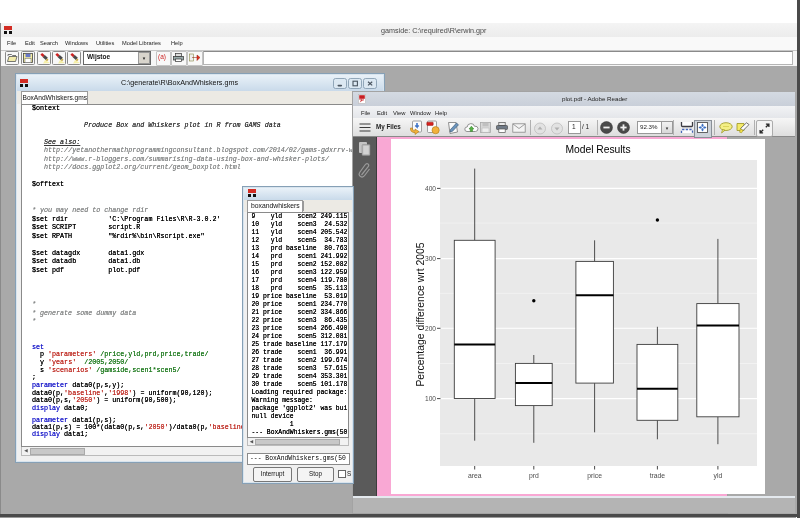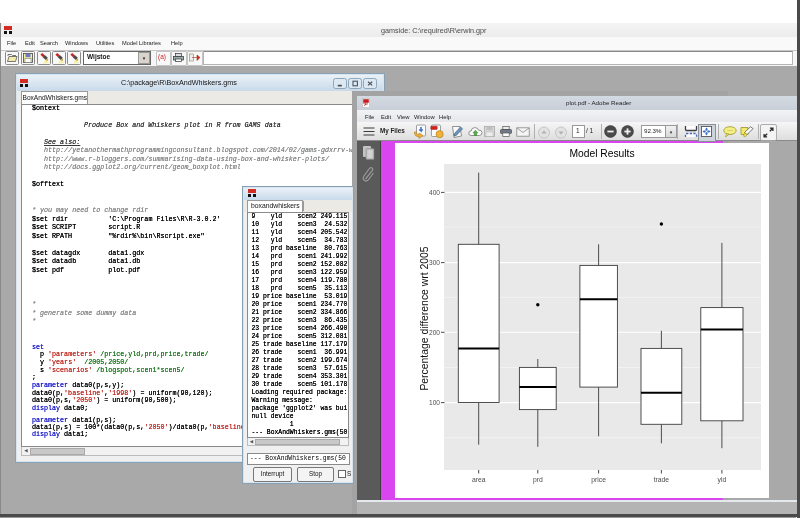--- a/index.html
+++ b/index.html
@@ -97,21 +97,21 @@
   </div>
 </div>
 
 <div class="abs" id="editwin" style="left:15px;top:73px;width:368px;height:388px;
    background:#f0f0f0;border:1px solid #86a0b6;box-shadow:0 0 0 1px #d8e4ee inset;">
 
   <div class="abs" style="left:1px;top:1px;width:366px;height:16px;background:linear-gradient(#e9f1f8,#c9daea);"></div>
   <div class="abs" style="left:4px;top:5px;width:8px;height:4px;background:#d22c24;"></div>
   <div class="abs" style="left:4px;top:10px;width:3px;height:3px;background:#111;"></div>
   <div class="abs" style="left:9px;top:10px;width:3px;height:3px;background:#111;"></div>
-  <div class="abs" style="left:105px;top:3.5px;font-size:7.2px;color:#111;">C:\package\R\BoxAndWhiskers.gms</div>
+  <div class="abs" style="left:105px;top:3.5px;font-size:7.2px;color:#111;">C:\generate\R\BoxAndWhiskers.gms</div>
 
   <svg class="abs" style="left:317px;top:4px;" width="46" height="11" viewBox="0 0 46 11">
     <g fill="#dce8f2" stroke="#7e96aa" stroke-width="0.8">
       <rect x="0.5" y="0.5" width="13" height="10" rx="2"></rect>
       <rect x="15.5" y="0.5" width="13" height="10" rx="2"></rect>
       <rect x="30.5" y="0.5" width="13" height="10" rx="2"></rect>
     </g>
     <rect x="4.5" y="6.8" width="4.6" height="1.6" rx="0.8" fill="#4a5560"></rect>
     <rect x="20" y="3.2" width="4.4" height="4.6" fill="none" stroke="#4a5560" stroke-width="1.1"></rect>
     <path d="M35 3.8 L39.2 7.4 M39.2 3.8 L35 7.4" stroke="#4a5560" stroke-width="1.2"></path>
@@ -144,38 +144,38 @@
 $set pdf           plot.pdf
 
 
 
 <span class="c">*
 * generate some dummy data
 *</span></pre>
     <pre style="position:absolute;left:10px;top:238.5px;font-size:6.7px;line-height:7.7px;color:#000;"><span class="k">set</span>
   p <span class="s">'parameters'</span> <span class="g">/price,yld,prd,price,trade/</span>
   y <span class="s">'years'</span>  <span class="g">/2005,2050/</span>
-  s <span class="s">'scenarios'</span> <span class="g">/blogspot,scen1*scen5/</span>
+  s <span class="s">'scenarios'</span> <span class="g">/gamside,scen1*scen5/</span>
 ;
 <span class="k">parameter</span> data0(p,s,y);
 data0(p,<span class="s">'baseline'</span>,<span class="s">'1998'</span>) = uniform(90,120);
 data0(p,s,<span class="s">'2050'</span>) = uniform(90,500);
 <span class="k">display</span> data0;</pre>
     <pre style="position:absolute;left:10px;top:311.6px;font-size:6.7px;line-height:7.3px;color:#000;"><span class="k">parameter</span> data1(p,s);
 data1(p,s) = 100*(data0(p,s,<span class="s">'2050'</span>)/data0(p,<span class="s">'baseline</span>
 <span class="k">display</span> data1;</pre>
   </div>
 
   <div class="abs" style="left:5px;top:373px;width:362px;height:9px;background:#f2f2f2;border:1px solid #bbb;border-top:none;box-sizing:border-box;">
     <div class="abs" style="left:0;top:0;width:8px;height:8px;font-size:4.5px;color:#555;text-align:center;line-height:8px;">◀</div>
     <div class="abs" style="left:8px;top:0.5px;width:55px;height:7px;background:#c8c8c8;border:1px solid #aaa;box-sizing:border-box;"></div>
   </div>
 </div>
 
-<div class="abs" id="pdfwin" style="left:352px;top:91px;width:376px;height:423px;background:#d946ef;border:5px solid #a3a3a3;box-sizing:border-box;">
+<div class="abs" id="pdfwin" style="left:352px;top:91px;width:376px;height:423px;background:#f9a8d4;border:1px solid #a3a3a3;box-sizing:border-box;">
 
   <div class="abs" style="left:0;top:0;width:442px;height:14px;background:linear-gradient(#d4dae2,#c9cfd9);"></div>
 
   <svg class="abs" style="left:4px;top:2px;" width="10" height="10" viewBox="0 0 10 10">
     <rect x="1.5" y="0.5" width="7" height="9" fill="#fff" stroke="#b8b8b8" stroke-width="0.6"></rect>
     <rect x="2.2" y="1.2" width="5.6" height="3.6" fill="#c61d22"></rect>
     <path d="M2.5 5.5 Q4.5 7 7 5.8 M4.8 4.8 Q5 6.8 3.2 8.2" fill="none" stroke="#c61d22" stroke-width="0.8"></path>
   </svg>
   <div class="abs" style="left:209px;top:3px;font-size:6.2px;color:#222;">plot.pdf - Adobe Reader</div>
 

